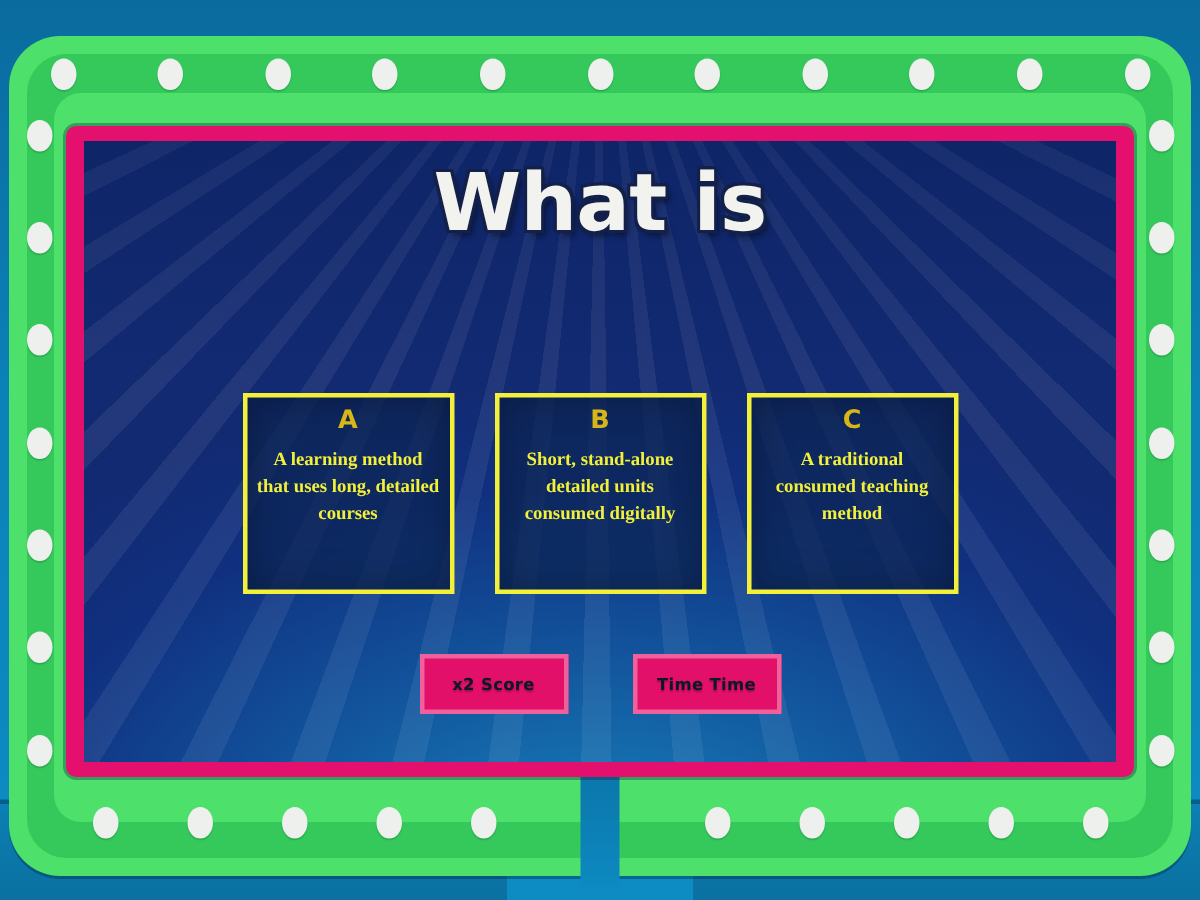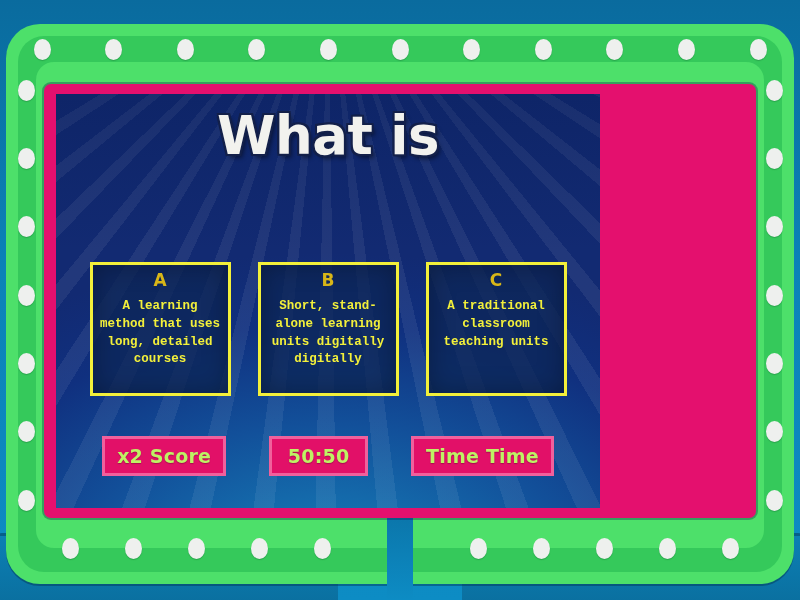--- a/index.html
+++ b/index.html
@@ -111,21 +111,21 @@
     border-radius: 7px;
     z-index: 9;
     box-shadow: 0 0 0 2px rgba(10,40,70,0.35);
   }
 
   
   .board {
     position: absolute;
     left: 56px;
     top: 94px;
-    width: 544px;
+    width: 688px;
     height: 414px;
     overflow: hidden;
     z-index: 10;
     background:
       radial-gradient(ellipse 520px 330px at 50% 118%,
         #1a86c4 0%, #1575b2 16%, #12509a 48%, #10307f 78%, #122a72 100%);
   }
   .rays {
     position: absolute;
     left: 50%;
@@ -195,21 +195,21 @@
   }
   .answer .letter {
     font-family: "DejaVu Sans", sans-serif;
     font-weight: bold;
     font-size: 17px;
     color: #d8b618;
     line-height: 1;
     margin-bottom: 9px;
   }
   .answer .atext {
-    font-family: Liberation Mono, monospace;
+    font-family: Liberation Serif, serif;
     font-weight: bold;
     font-size: 12.5px;
     line-height: 1.42;
     color: #f3f03a;
     text-align: center;
     padding: 0 6px;
   }
 
   
   .powerups {
@@ -221,24 +221,24 @@
     justify-content: center;
     gap: 43px;
     z-index: 12;
   }
   .powerup {
     min-width: 99px;
     height: 40px;
     box-sizing: border-box;
     background: #e21068;
     border: 3px solid #f0609c;
-    color: #bef264;
+    color: #0f172a;
     font-family: "DejaVu Sans", sans-serif;
     font-weight: bold;
-    font-size: 19px;
+    font-size: 11px;
     letter-spacing: 0.2px;
     display: flex;
     align-items: center;
     justify-content: center;
     padding: 12px 12px;
     cursor: pointer;
     text-shadow: 0 1px 1px rgba(0,0,0,0.25);
   }
 </style>
 </head>
@@ -305,28 +305,27 @@
       <div>What is</div>
     </div>
 
     <div class="answers">
       <div class="answer">
         <div class="letter">A</div>
         <div class="atext">A learning method that uses long, detailed courses</div>
       </div>
       <div class="answer">
         <div class="letter">B</div>
-        <div class="atext">Short, stand-alone learning units digitally digitally</div>
+        <div class="atext">Short, stand-alone detailed units consumed digitally</div>
       </div>
       <div class="answer">
         <div class="letter">C</div>
-        <div class="atext">A traditional classroom teaching units</div>
+        <div class="atext">A traditional consumed teaching method</div>
       </div>
     </div>
 
     <div class="powerups">
       <div class="powerup">x2 Score</div>
-      <div class="powerup">50:50</div>
       <div class="powerup">Time Time</div>
     </div>
   </div>
 
 </div>
 
 </body></html>

